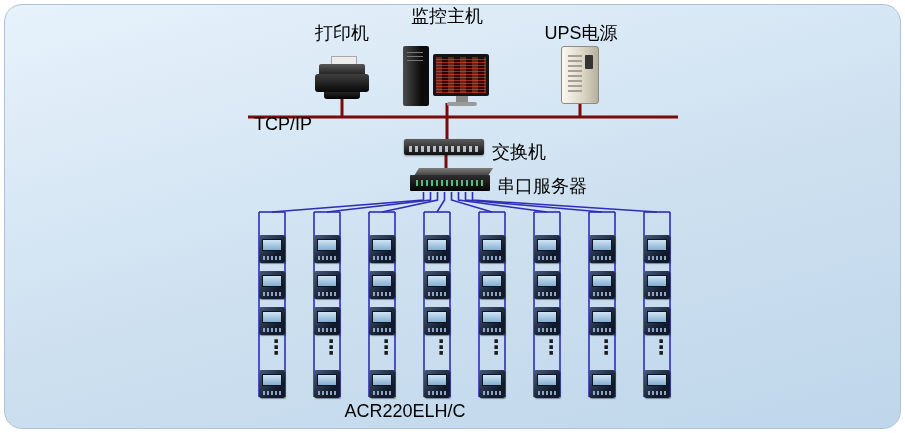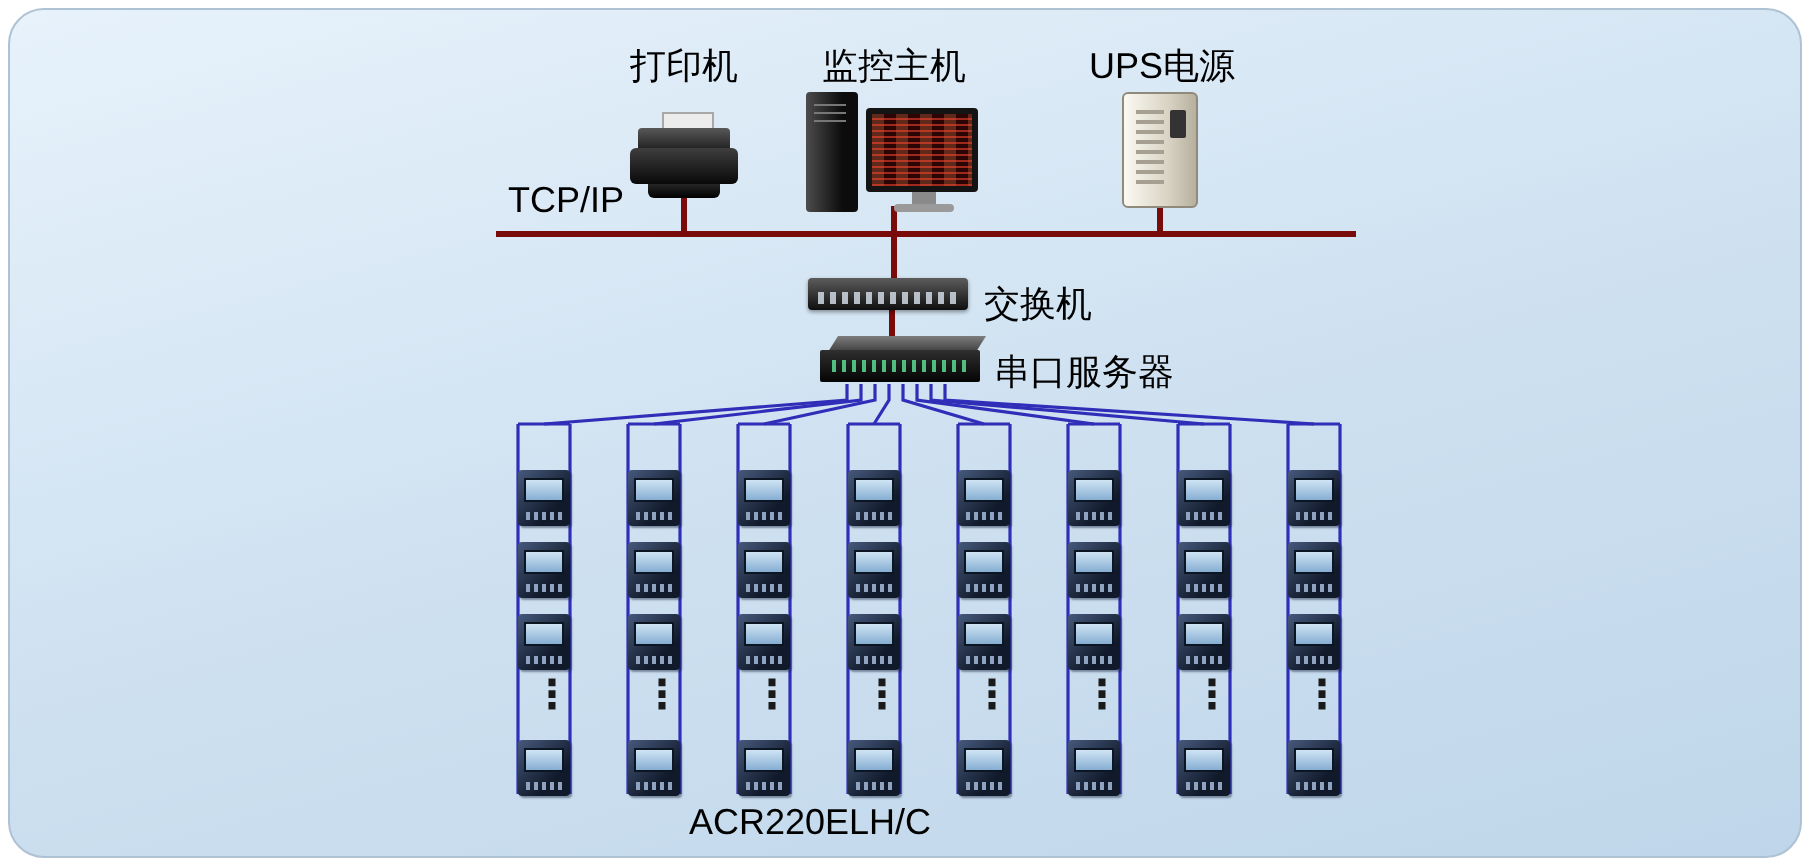--- a/index.html
+++ b/index.html
@@ -5,23 +5,23 @@
   html,body{margin:0;padding:0;background:#ffffff;}
   .stage{position:relative;width:905px;height:433px;background:#ffffff;overflow:hidden;
          font-family:"Liberation Sans","DejaVu Sans",sans-serif;}
   .panel{position:absolute;inset:4px;border-radius:18px;border:1px solid #aec2d4;
          background:linear-gradient(165deg,#e7f2fb 0%, var(--panel,#cde0f0) 55%, #bfd6ea 100%);}
   #wires{position:absolute;left:0;top:0;z-index:1;pointer-events:none;}
   #wires path.bus{stroke:var(--bus,#7a0b0b);stroke-width:3;fill:none;}
   #wires path.wire{stroke:var(--wire,#2e2eb8);stroke-width:1.6;fill:none;}
   .lbl{position:absolute;font-size:18px;color:#000;white-space:nowrap;z-index:4;}
   .lbl-printer{left:342px;top:21px;transform:translateX(-50%);}
-  .lbl-host{left:447px;top:21px;transform:translateX(-50%);text-align:right;}
+  .lbl-host{left:447px;top:4px;transform:translateX(-50%);text-align:right;}
   .lbl-ups{left:581px;top:21px;transform:translateX(-50%);}
-  .lbl-tcpip{left:254px;top:90px;}
+  .lbl-tcpip{left:254px;top:114px;}
   .lbl-switch{left:492px;top:140px;}
   .lbl-serial{left:497px;top:174px;font-family:Liberation Serif, serif;}
   .lbl-model{left:405px;top:401px;transform:translateX(-50%);}
   .dev{position:absolute;z-index:3;}
   
   .printer{left:314px;top:56px;width:56px;height:46px;}
   .pr-paper{position:absolute;left:17px;top:0;width:24px;height:12px;background:#ececec;border:1px solid #a8a8a8;}
   .pr-top{position:absolute;left:5px;top:8px;width:46px;height:12px;background:linear-gradient(#585858,#1b1b1b);border-radius:2px 2px 0 0;}
   .pr-body{position:absolute;left:1px;top:18px;width:54px;height:18px;background:linear-gradient(#3e3e3e,#090909);border-radius:3px;}
   .pr-slot{position:absolute;left:10px;top:36px;width:36px;height:7px;background:linear-gradient(#262626,#000);border-radius:0 0 3px 3px;}

